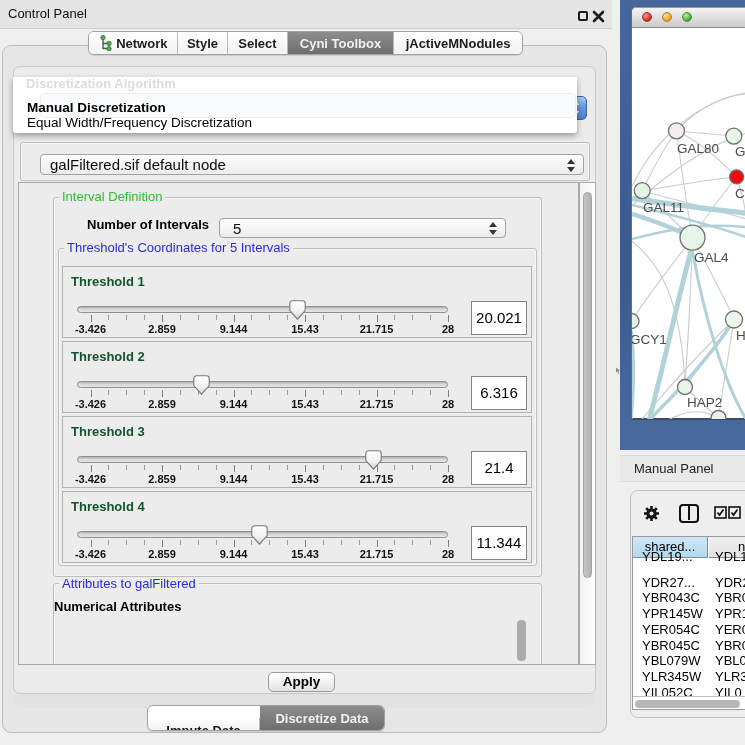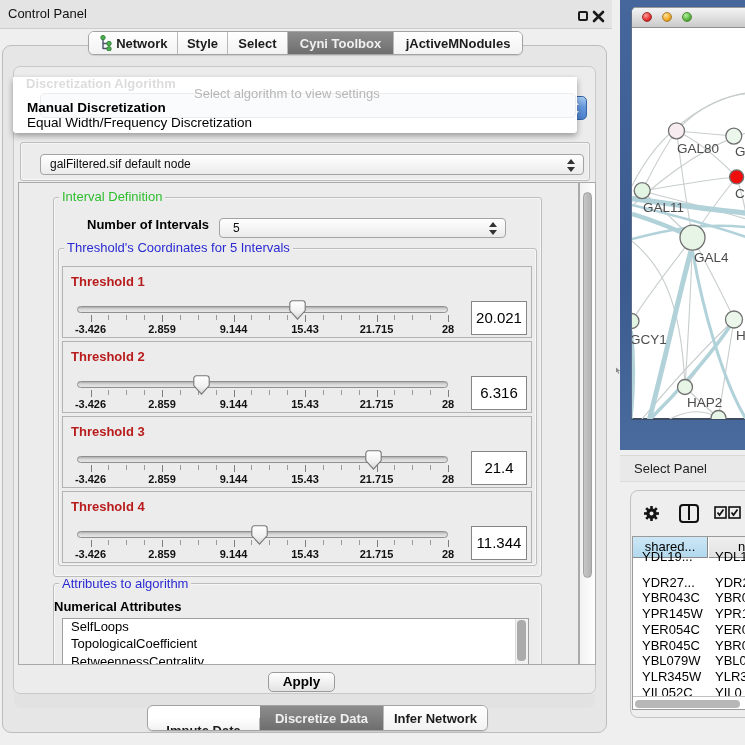--- a/index.html
+++ b/index.html
@@ -22,34 +22,34 @@
 .caps .sel { background:linear-gradient(#8d8d8d,#6e6e6e); color:#f0f0f0; }
 #toptabs { left:88px; top:31px; height:24px; }
 #bottabs { left:147px; top:705px; height:26px; }
 #bottabs .seg { line-height:25px; }
 
 
 .grp { border:1px solid #bdbdbd; border-radius:3px; box-shadow:inset 0 0 0 1px rgba(255,255,255,0.55); }
 .gtitle { position:absolute; font-size:13px; background:#ececec; padding:0 3px; line-height:14px; white-space:nowrap; }
 
 
-.combo { background:linear-gradient(#ffffff,#ebebeb); border:1px solid #a3a3a3; border-radius:4px; font-size:12px; color:#0d0d0d; }
+.combo { background:linear-gradient(#ffffff,#ebebeb); border:1px solid #a3a3a3; border-radius:4px; font-size:15px; color:#0d0d0d; }
 .combo .txt { position:absolute; left:9px; top:0; line-height:19px; }
 .arrows { position:absolute; width:9px; }
 .arrows .up { position:absolute; left:0; top:0; width:0; height:0; border-left:4px solid transparent; border-right:4px solid transparent; border-bottom:5px solid #333; }
 .arrows .dn { position:absolute; left:0; top:8px; width:0; height:0; border-left:4px solid transparent; border-right:4px solid transparent; border-top:5px solid #333; }
 
 
 #scrollpane { left:18px; top:182px; width:561px; height:483px; border:1px solid #a9a9a9; background:#ececec; overflow:hidden; }
 #vtrack { left:579px; top:182px; width:17px; height:483px; border:1px solid #a9a9a9; background:linear-gradient(to right,#f2f2f2,#ffffff); }
 #vthumb { left:583px; top:192px; width:9px; height:386px; background:linear-gradient(to right,#c6c6c6,#b2b2b2); border-radius:5px; border:1px solid #a2a2a2; }
 
 
 .tbox { position:absolute; left:43px; width:470px; height:72px; border:1px solid #b3b3b3; background:#ececec; }
-.tbox .lab { position:absolute; left:8px; top:7px; font-size:13px; font-weight:bold; color:#b91c1c; }
+.tbox .lab { position:absolute; left:8px; top:7px; font-size:13px; font-weight:bold; color:#14532d; }
 .track { position:absolute; left:14px; top:39px; width:371px; height:7px; border:1px solid #909090; border-radius:4px; background:linear-gradient(#adadad,#d6d6d6 40%,#e6e6e6); }
 .vbox { position:absolute; left:408px; top:34px; width:56px; height:34px; background:#fff; border:1px solid #858585; font-size:15px; color:#000; text-align:center; line-height:32px; }
 .tick { position:absolute; width:1px; height:5px; background:#9a9a9a; top:48px; }
 .tick.mj { height:7px; background:#7e7e7e; }
 .tlab { position:absolute; top:56px; width:50px; margin-left:-25px; text-align:center; font-size:11px; font-weight:bold; color:#111; }
 .thumb { position:absolute; top:33px; margin-left:-8px; }
 
 
 #attlist { left:62px; top:620px; width:467px; height:60px; background:#fff; border:1px solid #9f9f9f; font-size:13px; color:#000; }
 #attlist div { padding-left:8px; height:17.4px; line-height:16.6px; }
@@ -304,51 +304,43 @@
             <stop offset="0" stop-color="#ffffff"></stop>
             <stop offset="0.6" stop-color="#f0f0f0"></stop>
             <stop offset="1" stop-color="#d2d2d2"></stop>
           </linearGradient>
         </defs>
         <path d="M3.5 0.8 h10 a2.7 2.7 0 0 1 2.7 2.7 v7.1 L8.5 19.2 L0.8 10.6 V3.5 A2.7 2.7 0 0 1 3.5 0.8 Z" fill="url(#tg3)" stroke="#777" stroke-width="1.1"></path>
       </svg>
   </div>
 
   <div class="abs grp" style="left:34px; top:400px; width:489px; height:120px;"></div>
-  <div class="abs gtitle" style="left:40px; top:394px; color:#2a2ad2;">Attributes to algorithm</div>
+  <div class="abs gtitle" style="left:40px; top:394px; color:#2a2ad2;">Attributes to galFiltered</div>
   <div class="abs" style="left:35px; top:416px; font-size:13px; font-weight:bold;">Numerical Attributes</div>
-  <div class="abs" id="attlist" style="left:43px; top:435px;">
-    <div>SelfLoops</div>
-      <div>TopologicalCoefficient</div>
-      <div>BetweennessCentrality</div>
-      <span style="position:absolute;right:0;top:0;width:13px;height:60px;background:#f2f2f2;border-left:1px solid #dcdcdc;"></span>
-  </div>
   <div class="abs" id="attthumb" style="left:498px; top:437px;"></div>
 </div>
 <div class="abs" id="vtrack"></div>
 <div class="abs" id="vthumb"></div>
 
 <div class="abs" id="apply">Apply</div>
 
 <div class="abs caps" id="bottabs">
   <div class="seg" style="width:112px;margin-top:12px;">Impute Data</div>
   <div class="seg sel" style="width:124px;">Discretize Data</div>
-  <div class="seg" style="width:103px;">Infer Network</div>
 </div>
 
 <div class="abs" id="bluestep">
     <svg width="19" height="22" viewBox="0 0 19 22">
       <path d="M7 8 L9.5 4.5 L12 8 Z M7 14 L9.5 17.5 L12 14 Z" fill="#fff"></path>
     </svg>
   </div>
 
 <div class="abs" id="overlay">
   <div id="ghost-title">Discretization Algorithm</div>
   <div id="ghost-combo"></div>
-  <div id="ov-gray">Select algorithm to view settings</div>
   <div id="ov-b1">Manual Discretization</div>
   <div id="ov-b2">Equal Width/Frequency Discretization</div>
 </div>
 
 <svg class="abs" style="left:615px; top:367px; z-index:40;" width="6" height="8" viewBox="0 0 6 8">
     <path d="M1 0.5 L1 5.5 L2.4 4.4 L3.3 6.8 L4.3 6.4 L3.4 4.1 L5.2 4 Z" fill="#8a8a8a"></path>
   </svg>
 
 <div class="abs" id="blue"></div>
 <div class="abs" id="netwin">
@@ -408,21 +400,21 @@
       <text x="686" y="406">HAP2</text>
     </g>
   </svg>
   <div id="mactb">
     <div class="light" style="left:10px; background:radial-gradient(circle at 35% 30%, #ff9a9a, #e33030 60%, #a01818); border:0.5px solid #9c3030;"></div>
     <div class="light" style="left:30px; background:radial-gradient(circle at 35% 30%, #ffe09a, #efa623 60%, #b87708); border:0.5px solid #a88030;"></div>
     <div class="light" style="left:50px; background:radial-gradient(circle at 35% 30%, #b8f0a0, #56b43c 60%, #2f7d1e); border:0.5px solid #4f8c3a;"></div>
   </div>
 </div>
 
-<div class="abs" id="tablepanelbar">Select Panel</div>
+<div class="abs" id="tablepanelbar">Manual Panel</div>
 <div class="abs" id="tpanel"></div>
 
 <svg class="abs" style="left:643px; top:505px;" width="17" height="17" viewBox="0 0 17 17">
   <g stroke="#151515" stroke-width="2.6">
     <line x1="8.5" y1="1" x2="8.5" y2="16"></line>
     <line x1="1" y1="8.5" x2="16" y2="8.5"></line>
     <line x1="3.2" y1="3.2" x2="13.8" y2="13.8"></line>
     <line x1="13.8" y1="3.2" x2="3.2" y2="13.8"></line>
   </g>
   <circle cx="8.5" cy="8.5" r="5.2" fill="#151515"></circle>

